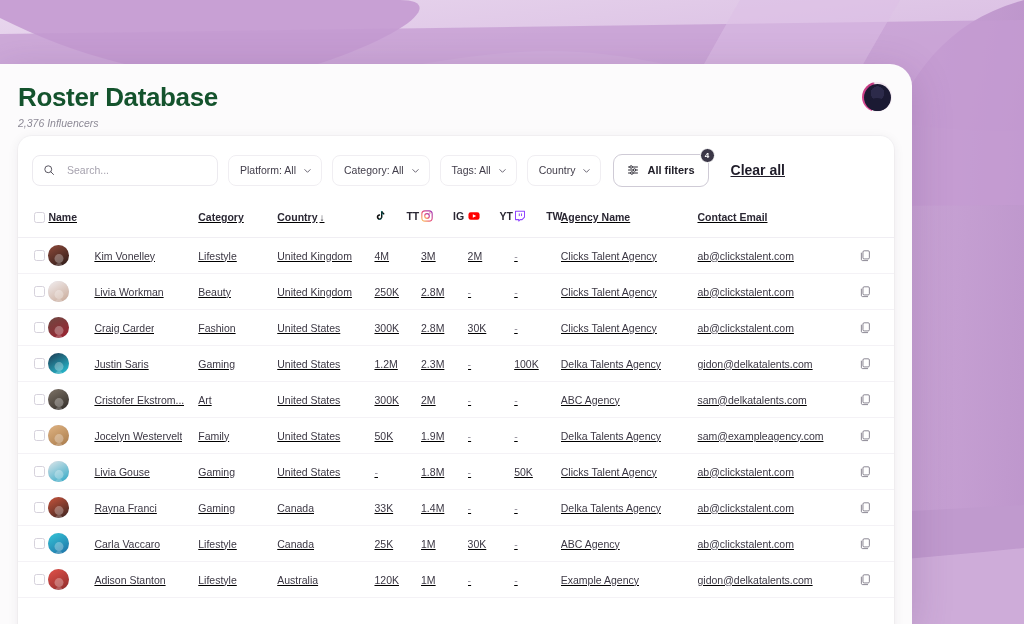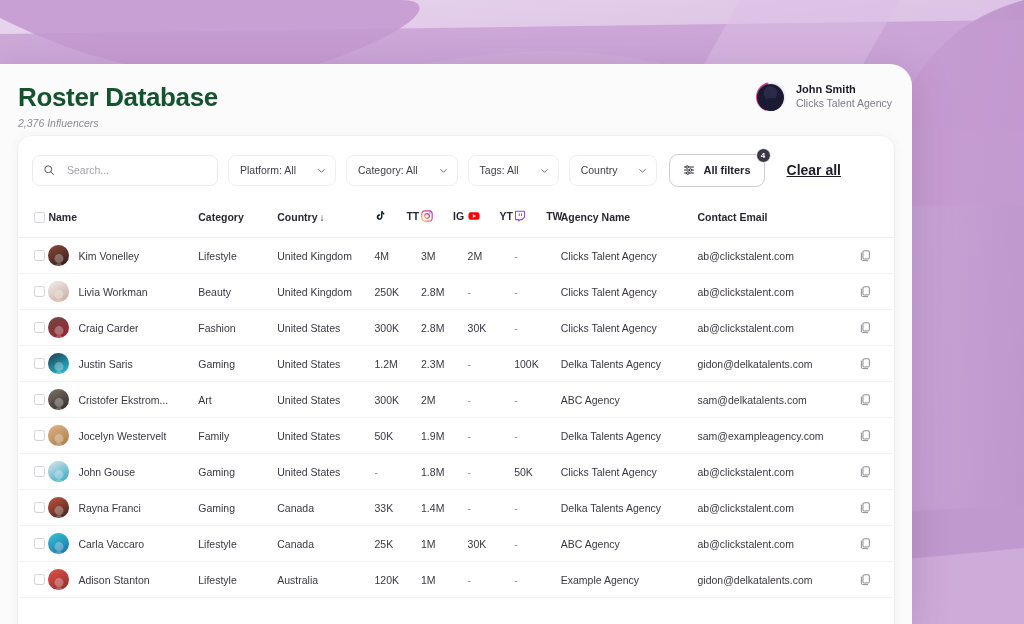--- a/index.html
+++ b/index.html
@@ -100,21 +100,21 @@
     width: 100%;
   }
   #search-input::placeholder { color: #a6a2ae; }
 
   .filter-chip {
     height: 31px;
     border: 1px solid #f0eef2;
     border-radius: 8px;
     background: #fff;
     display: flex; align-items: center; justify-content: space-between;
-    gap: 21px;
+    gap: 7px;
     padding: 0 9px 0 11px;
     font-size: 10.5px;
     color: #413d4a;
     white-space: nowrap;
     cursor: pointer;
   }
   .chev {
     width: 9px; height: 9px; flex: 0 0 auto;
     display: block;
   }
@@ -141,21 +141,21 @@
   }
   #clear-all {
     margin-left: 12px;
     font-size: 14px; font-weight: 600;
     color: #1f1c29;
     text-decoration: underline;
     cursor: pointer; white-space: nowrap;
   }
 
   
-  #table-wrap { padding: 0 0 0 0; }
+  #table-wrap { padding: 0 0 0 0; text-decoration: underline; }
   table { width: 100%; border-collapse: collapse; table-layout: fixed; }
 
   thead th {
     text-align: left;
     font-size: 10.5px;
     font-weight: 700;
     color: #2a2733;
     padding: 8px 0 13px 0;
     border-bottom: 1px solid #f0eef3;
     vertical-align: middle;
@@ -184,21 +184,21 @@
 
   .cbox {
     width: 11px; height: 11px;
     border: 1px solid #d6d2dc;
     border-radius: 2.5px;
     background: #fff;
     display: block;
     cursor: pointer;
   }
 
-  .name-cell { display: flex; align-items: center; gap: 9px; overflow: hidden; }
+  .name-cell { display: flex; align-items: center; gap: 25px; overflow: hidden; }
   .av {
     width: 21px; height: 21px; border-radius: 50%;
     flex: 0 0 auto;
     background: #d9d5de;
     overflow: hidden;
     position: relative;
   }
   .av::before {
     content:''; position:absolute; inset:0;
     background: var(--avb, linear-gradient(160deg,#c8b9a6,#6b5a4a));
@@ -260,24 +260,20 @@
 
 <div id="app-window">
 
   <div id="page-header">
     <div id="page-title">Roster Database</div>
     <div id="page-subtitle">2,376 Influencers</div>
 
     <div id="user-block">
       <div id="avatar-ring">
         <div id="avatar-inner"></div>
-      </div>
-      <div>
-        <div class="user-name">John Smith</div>
-        <div class="user-org">Clicks Talent Agency</div>
       </div>
     </div>
   </div>
 
   <div id="content-card">
 
     <div id="filter-bar">
 
       <div id="search-box">
         <svg class="ic" viewBox="0 0 16 16">
@@ -545,21 +541,21 @@
 </svg>
               </td>
             </tr>
             <tr>
               <td class="c-check">
        <span class="cbox"></span>
      </td>
      <td class="c-name">
        <span class="name-cell">
          <span class="av" style="--avb:linear-gradient(150deg,#dfe6ea,#2aa6c4)"></span>
-         <span class="nm">John Gouse</span>
+         <span class="nm">Livia Gouse</span>
        </span>
      </td>
      <td class="c-cat">Gaming</td>
      <td class="c-coun">United States</td>
      <td class="c-soc"><span class="dash">-</span></td>
      <td class="c-soc">1.8M</td>
      <td class="c-soc"><span class="dash">-</span></td>
      <td class="c-soc">50K</td>
      <td class="c-agy">Clicks Talent Agency</td>
      <td class="c-mail">ab@clickstalent.com</td>

